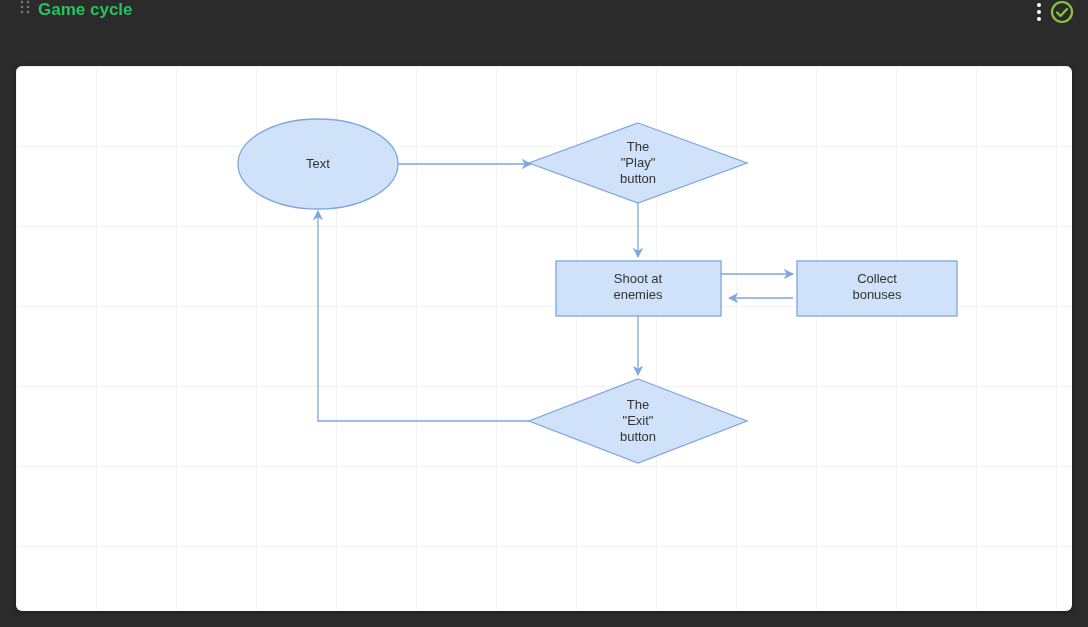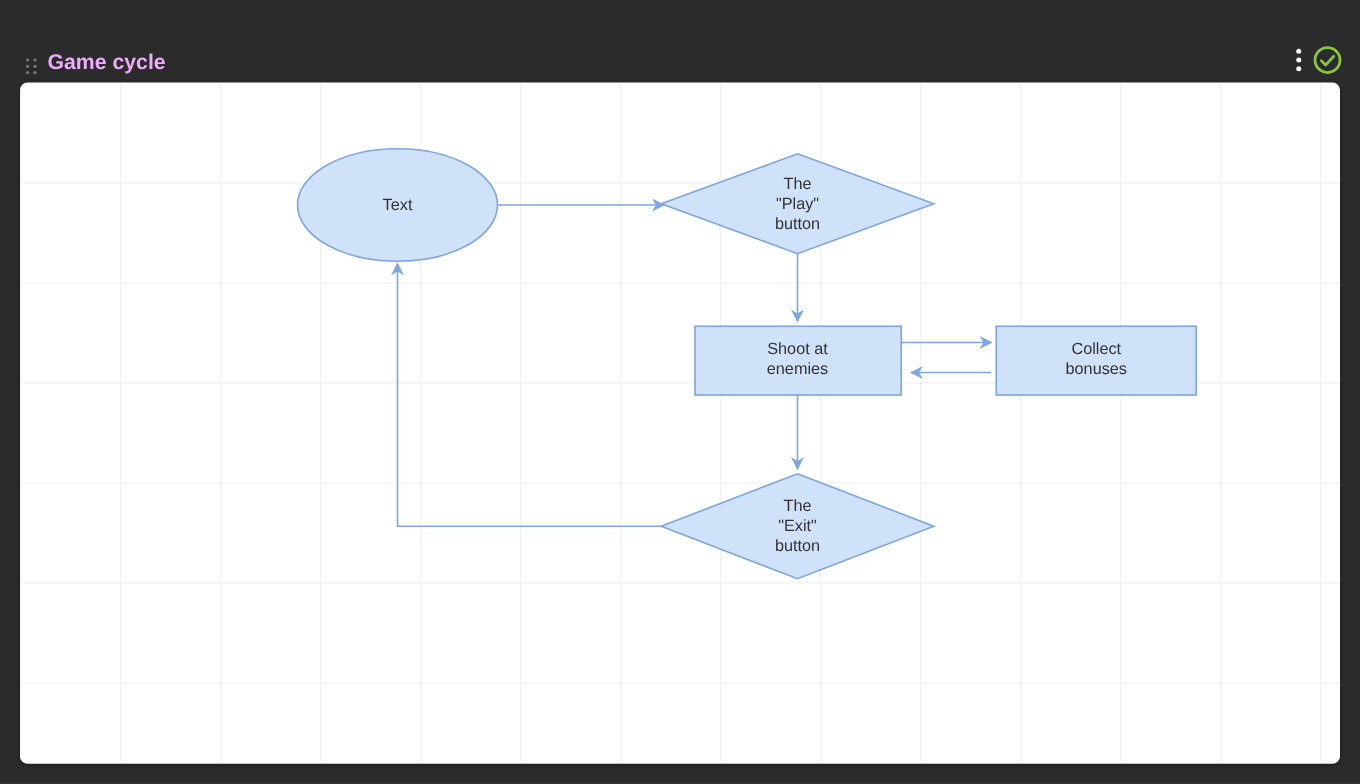--- a/index.html
+++ b/index.html
@@ -9,23 +9,23 @@
     height: 627px;
     background: #2b2b2b;
     font-family: "Helvetica Neue", Arial, sans-serif;
     font-size: 13px;
     color: #555;
     overflow: hidden;
   }
   .topbar {
     height: 60px;
     display: flex;
-    align-items: flex-end;
+    align-items: flex-start;
     padding: 0 14px 0 20px;
-    color: #f0abfc;
+    color: #22c55e;
   }
   .topbar .grip {
     color: #666;
     margin-right: 8px;
     display: flex;
     align-items: center;
   }
   .topbar h1 {
     font-size: 17px;
     font-weight: 700;

